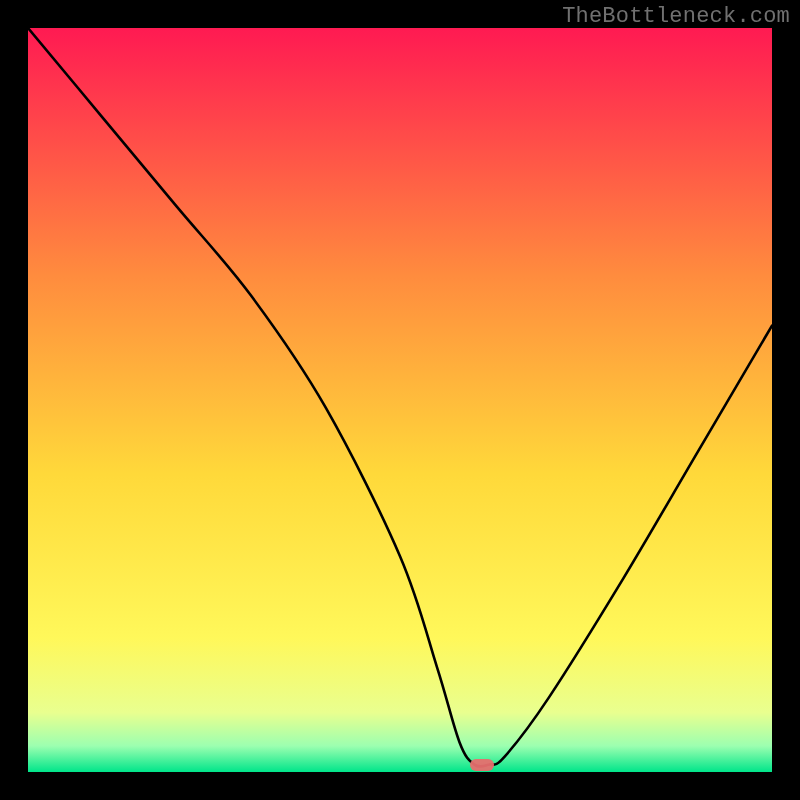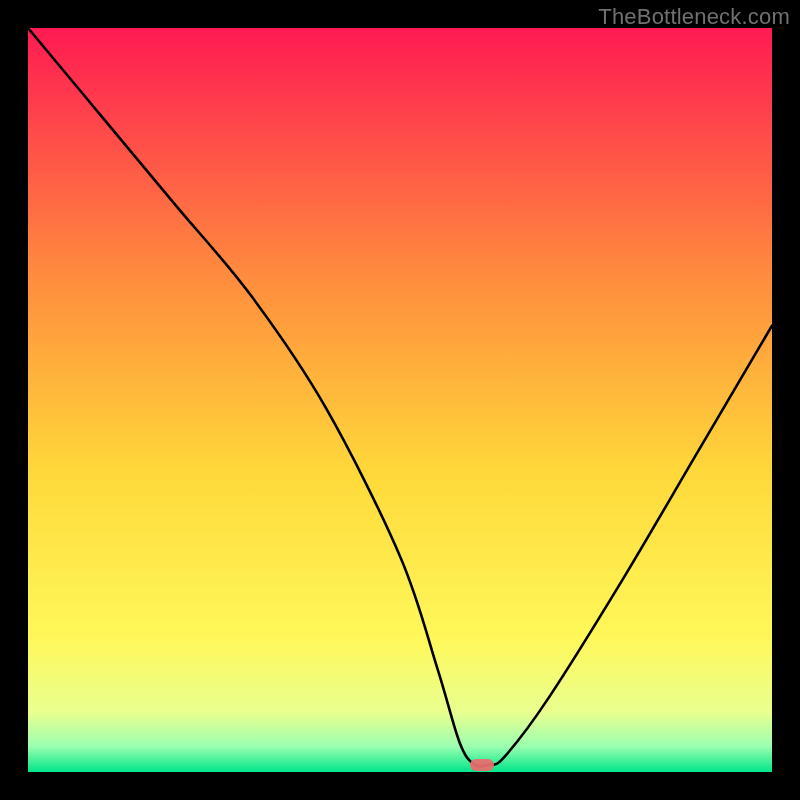--- a/index.html
+++ b/index.html
@@ -19,20 +19,21 @@
   }
   .watermark {
     position: absolute;
     top: 4px;
     right: 10px;
     color: #707070;
     font-size: 22px;
     font-weight: 500;
     letter-spacing: 0.2px;
     z-index: 5;
+    font-family: Liberation Mono, monospace;
   }
   .plot {
     position: absolute;
     left: 28px;
     top: 28px;
     width: 744px;
     height: 744px;
   }
   .plot svg {
     display: block;

